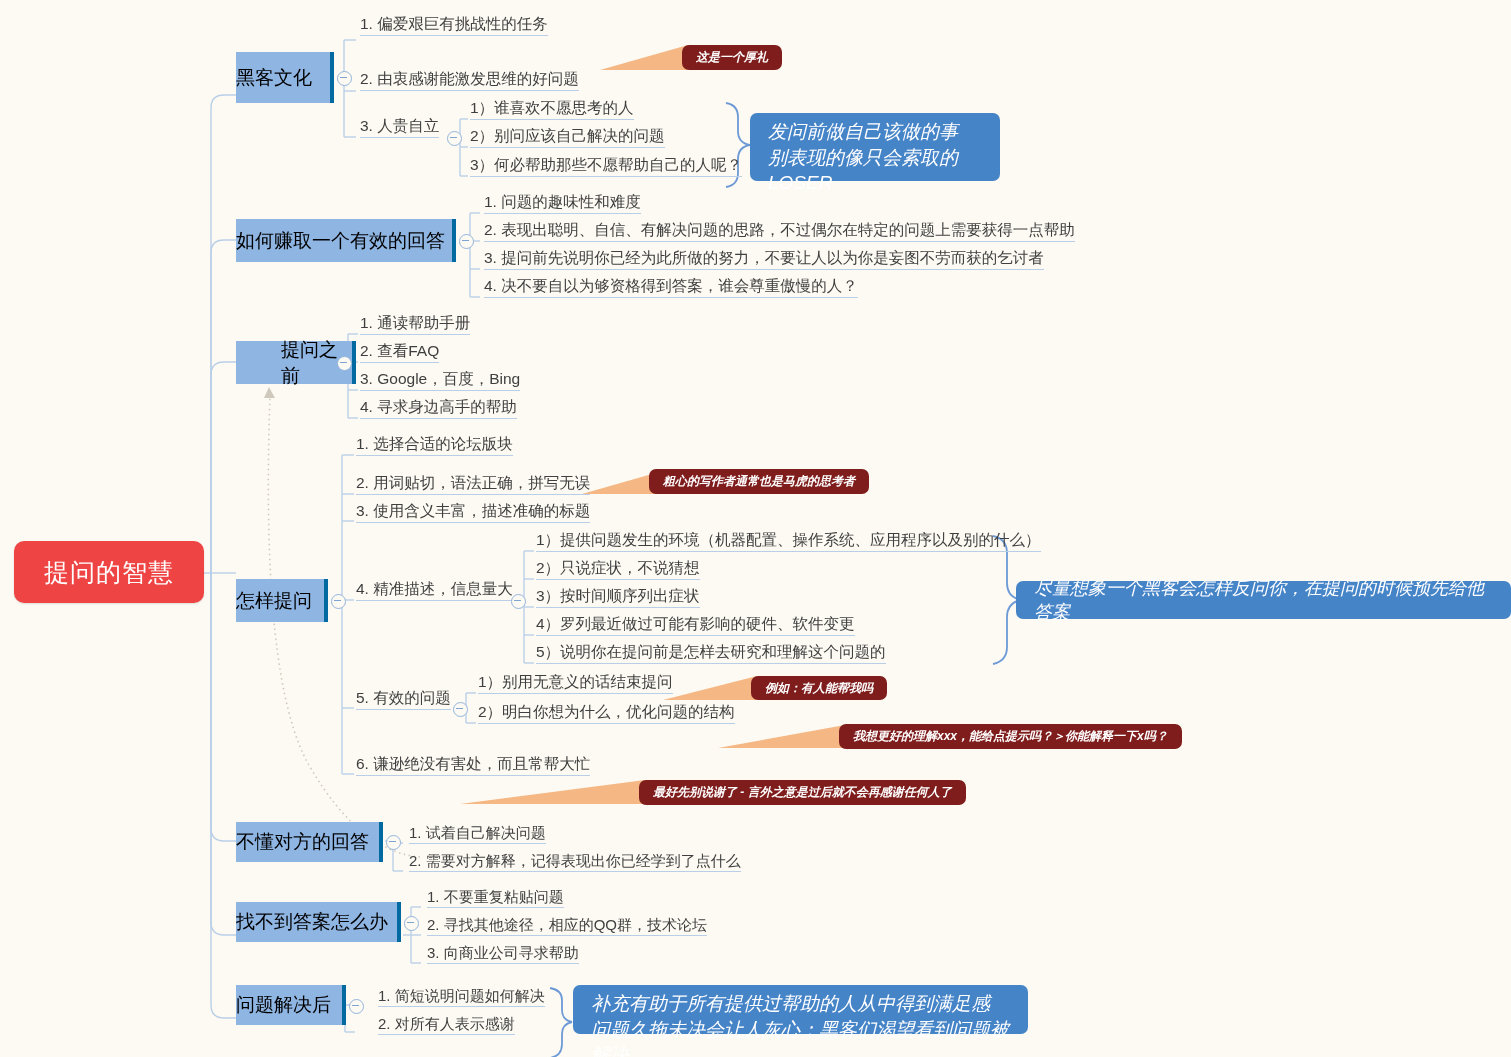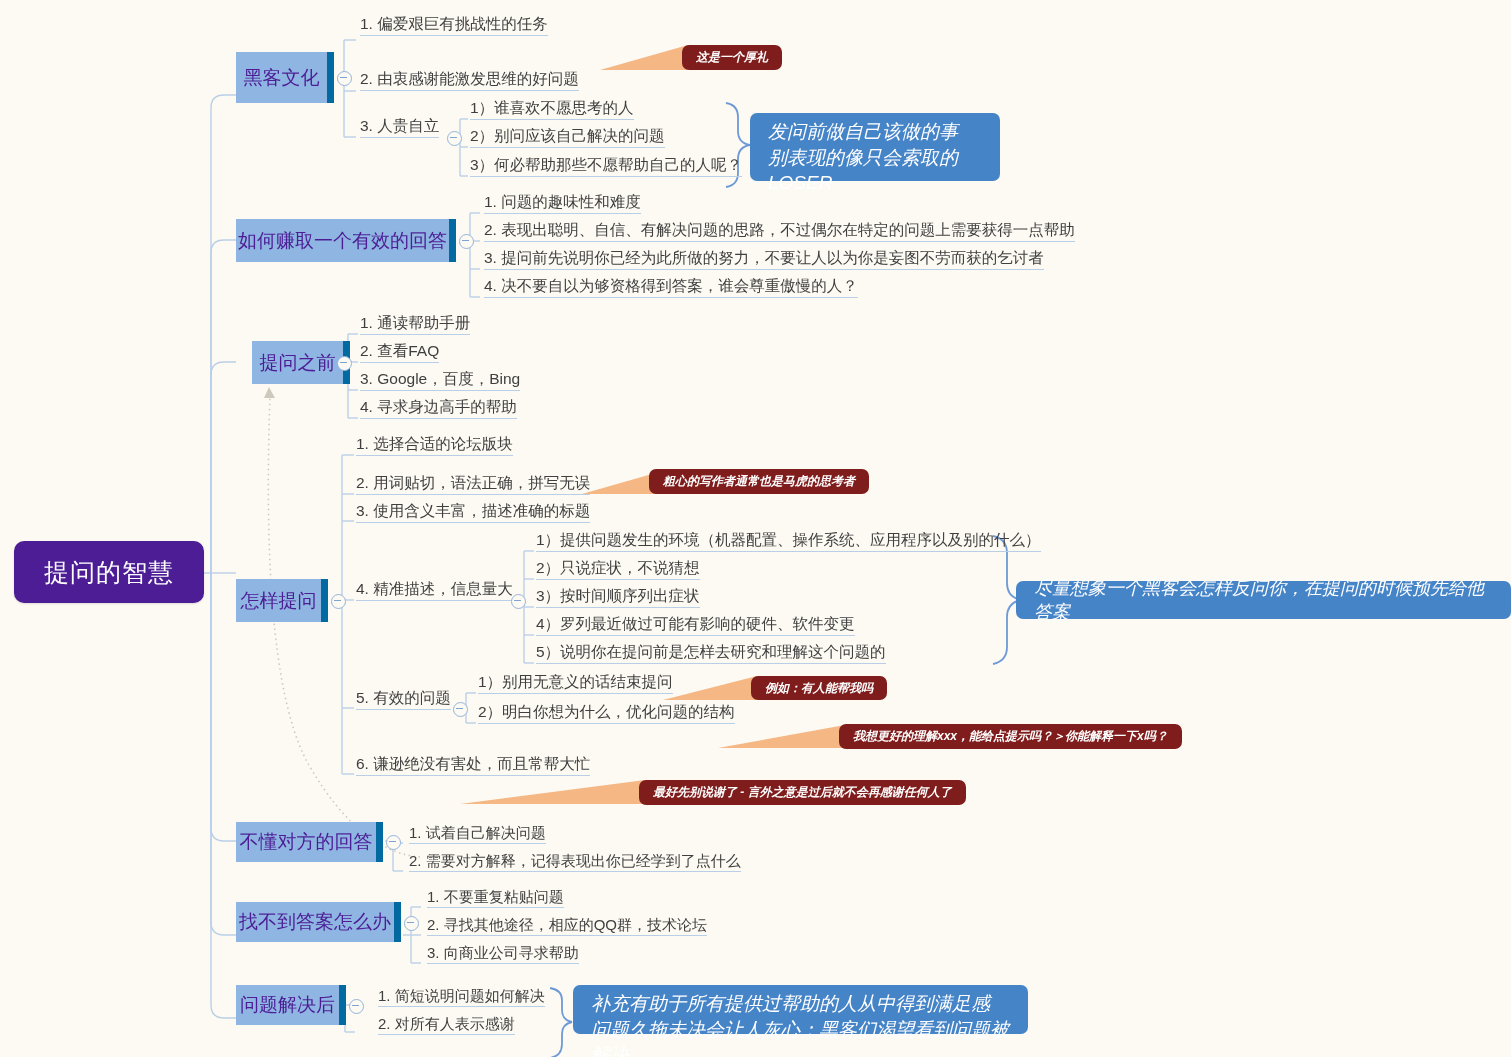--- a/index.html
+++ b/index.html
@@ -9,36 +9,36 @@
     font-family:"Liberation Sans","DejaVu Sans",sans-serif;
     overflow:hidden;
     position:relative;
   }
   #canvas{position:absolute;left:0;top:0;width:1511px;height:1057px;}
   svg.wires{position:absolute;left:0;top:0;width:1511px;height:1057px;pointer-events:none;}
 
   
   .root{
     position:absolute;
-    background:#4c1d95;
+    background:#ef4444;
     color:#fff;
     border-radius:10px;
     display:flex;align-items:center;justify-content:center;
     font-size:25px;letter-spacing:1px;
     box-shadow:0 1px 2px rgba(0,0,0,.12);
   }
 
   
   .branch{
     position:absolute;
     background:#8FB5E2;
-    color:#4c1d95;
-    display:flex;align-items:center;justify-content:center;
+    color:#000000;
+    display:flex;align-items:center;justify-content:flex-start;
     font-size:19px;
-    border-right:7px solid #0369a1;
+    border-right:4px solid #0369a1;
     box-sizing:border-box;
   }
 
   
   .leaf{
     position:absolute;
     color:#3f3f3f;
     font-size:15.5px;
     white-space:nowrap;
     line-height:1;
@@ -200,21 +200,21 @@
   <div class="branch" style="left:236px;top:219px;width:220px;height:43px;">
     <span>如何赚取一个有效的回答</span>
   </div>
   <div class="toggle" style="left:459px;top:234px;"></div>
 
   <div class="leaf" style="left:484px;top:194px;">1. 问题的趣味性和难度</div>
   <div class="leaf" style="left:484px;top:222px;">2. 表现出聪明、自信、有解决问题的思路，不过偶尔在特定的问题上需要获得一点帮助</div>
   <div class="leaf" style="left:484px;top:250px;">3. 提问前先说明你已经为此所做的努力，不要让人以为你是妄图不劳而获的乞讨者</div>
   <div class="leaf" style="left:484px;top:278px;">4. 决不要自以为够资格得到答案，谁会尊重傲慢的人？</div>
 
-  <div class="branch" style="left:252px;top:341px;width:98px;height:43px;">
+  <div class="branch" style="left:236px;top:341px;width:120px;height:43px;padding-left:45px;">
     <span>提问之前</span>
   </div>
   <div class="toggle" style="left:337px;top:356px;"></div>
 
   <div class="leaf" style="left:360px;top:315px;">1. 通读帮助手册</div>
   <div class="leaf" style="left:360px;top:343px;">2. 查看FAQ</div>
   <div class="leaf" style="left:360px;top:371px;">3. Google，百度，Bing</div>
   <div class="leaf" style="left:360px;top:399px;">4. 寻求身边高手的帮助</div>
 
   <div class="branch" style="left:236px;top:579px;width:92px;height:43px;">

